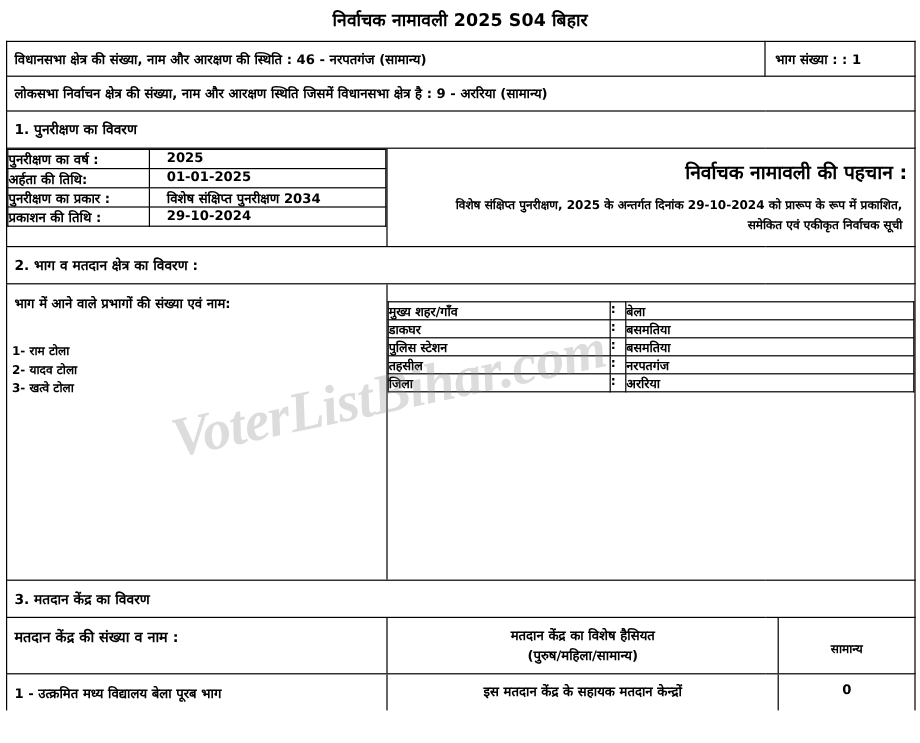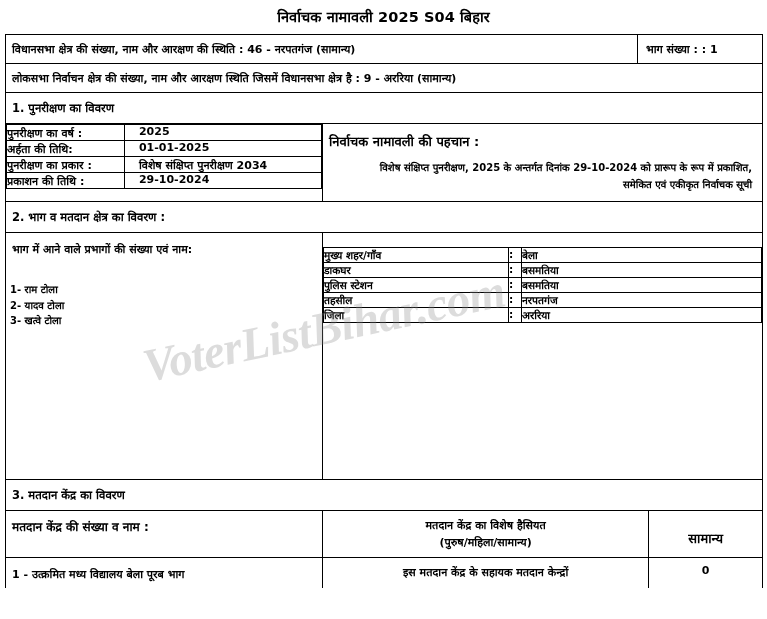--- a/index.html
+++ b/index.html
@@ -64,22 +64,22 @@
     font-weight: bold;
     padding: 5px 4px 5px 6px;
     vertical-align: top;
     white-space: nowrap;
   }
   .detail-table td.val {
     padding-left: 14px;
     font-weight: bold;
   }
   .ident-title {
-    text-align: left;
-    font-size: 13px;
+    text-align: right;
+    font-size: 16px;
     font-weight: bold;
     padding: 8px 6px 10px 6px;
   }
   .ident-body {
     font-size: 10px;
     font-weight: bold;
     line-height: 1.65;
     padding: 0 10px 8px 10px;
     text-align: right;
   }
@@ -116,21 +116,21 @@
   }
   .ps-center {
     text-align: center;
     font-size: 11px;
     font-weight: bold;
     line-height: 1.5;
     padding: 7px 6px 6px 6px;
   }
   .ps-right {
     text-align: center;
-    font-size: 13px;
+    font-size: 10px;
     font-weight: bold;
     padding: 18px 6px 6px 6px;
   }
   .ps-left {
     font-size: 12px;
     font-weight: bold;
     padding: 7px 6px 7px 6px;
   }
   .ps-name {
     font-size: 11px;

